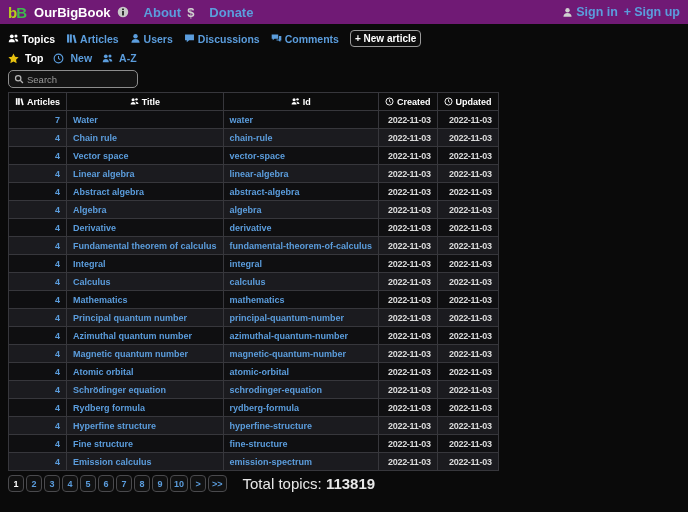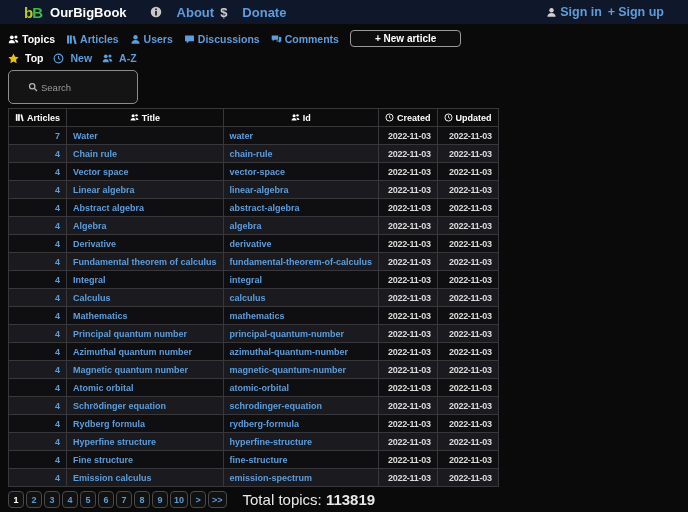--- a/index.html
+++ b/index.html
@@ -9,59 +9,59 @@
     background:#0a0a0a; color:#e8e8e8;
     font-family:"Liberation Sans", sans-serif;
   }
   a { text-decoration:none; cursor:pointer; }
   .blue { color:#5b9ddd; }
   .icon { display:inline-flex; align-items:center; vertical-align:-1px; }
   .icon svg { display:block; }
 
   
   .topbar {
-    height:24px; background:#0f172a; display:flex; align-items:center;
-    padding:0 24px; font-size:13px; font-weight:bold; gap:6px;
+    height:24px; background:#701a75; display:flex; align-items:center;
+    padding:0 8px; font-size:13px; font-weight:bold; gap:6px;
   }
   .logo { font-size:15px; font-weight:bold; letter-spacing:-1px; margin-right:2px; }
   .logo .l1 { color:#b9cc1e; }
   .logo .l2 { color:#3fb94f; }
-  .brand { color:#fff; margin-right:17px; }
+  .brand { color:#fff; margin-right:0; }
   .topbar-link { display:inline-flex; align-items:center; gap:15px; font-weight:bold; }
   .dollar { color:#cfcfcf; font-weight:bold; }
   .spacer { flex:1; }
   .auth { display:inline-flex; align-items:center; gap:3px; font-size:12.5px; }
 
   
   .navrow {
     display:flex; align-items:center; gap:11px;
     padding:6px 8px 3px 8px; font-size:10.5px; font-weight:bold;
   }
-  .tab { display:inline-flex; align-items:flex-end; gap:3px; }
+  .tab { display:inline-flex; align-items:center; gap:3px; }
   .tab.active { color:#fff; }
   .new-article-btn {
     display:inline-flex; align-items:center; gap:2px;
     border:1px solid #9a9a9a; border-radius:4px; background:#0d0d0d;
-    color:#fff; font-size:10px; font-weight:bold; padding:2px 24px; cursor:pointer;
+    color:#fff; font-size:10px; font-weight:bold; padding:2px 4px; cursor:pointer;
   }
 
   
   .sortrow {
     display:flex; align-items:center; gap:10px;
     padding:2px 8px 3px 8px; font-size:10.5px; font-weight:bold;
   }
   .sort-item { display:inline-flex; align-items:center; gap:6px; }
   .sort-item.active { color:#fff; }
   .star { color:#e8c20f; }
 
   
   .searchbox {
-    margin:3px 8px 2px 8px; width:130px; height:34px;
+    margin:3px 8px 2px 8px; width:130px; height:18px;
     border:1px solid #8d8d8d; border-radius:5px; background:#141414;
-    display:flex; align-items:center; gap:3px; padding:0 19px;
+    display:flex; align-items:center; gap:3px; padding:0 5px;
   }
   .searchbox input {
     flex:1; background:transparent; border:none; outline:none;
     color:#ccc; font-size:9.5px; font-family:"Liberation Sans", sans-serif; padding:0; min-width:0;
   }
   .searchbox input::placeholder { color:#9a9a9a; }
 
   
   table.topics {
     border-collapse:collapse; table-layout:fixed;

